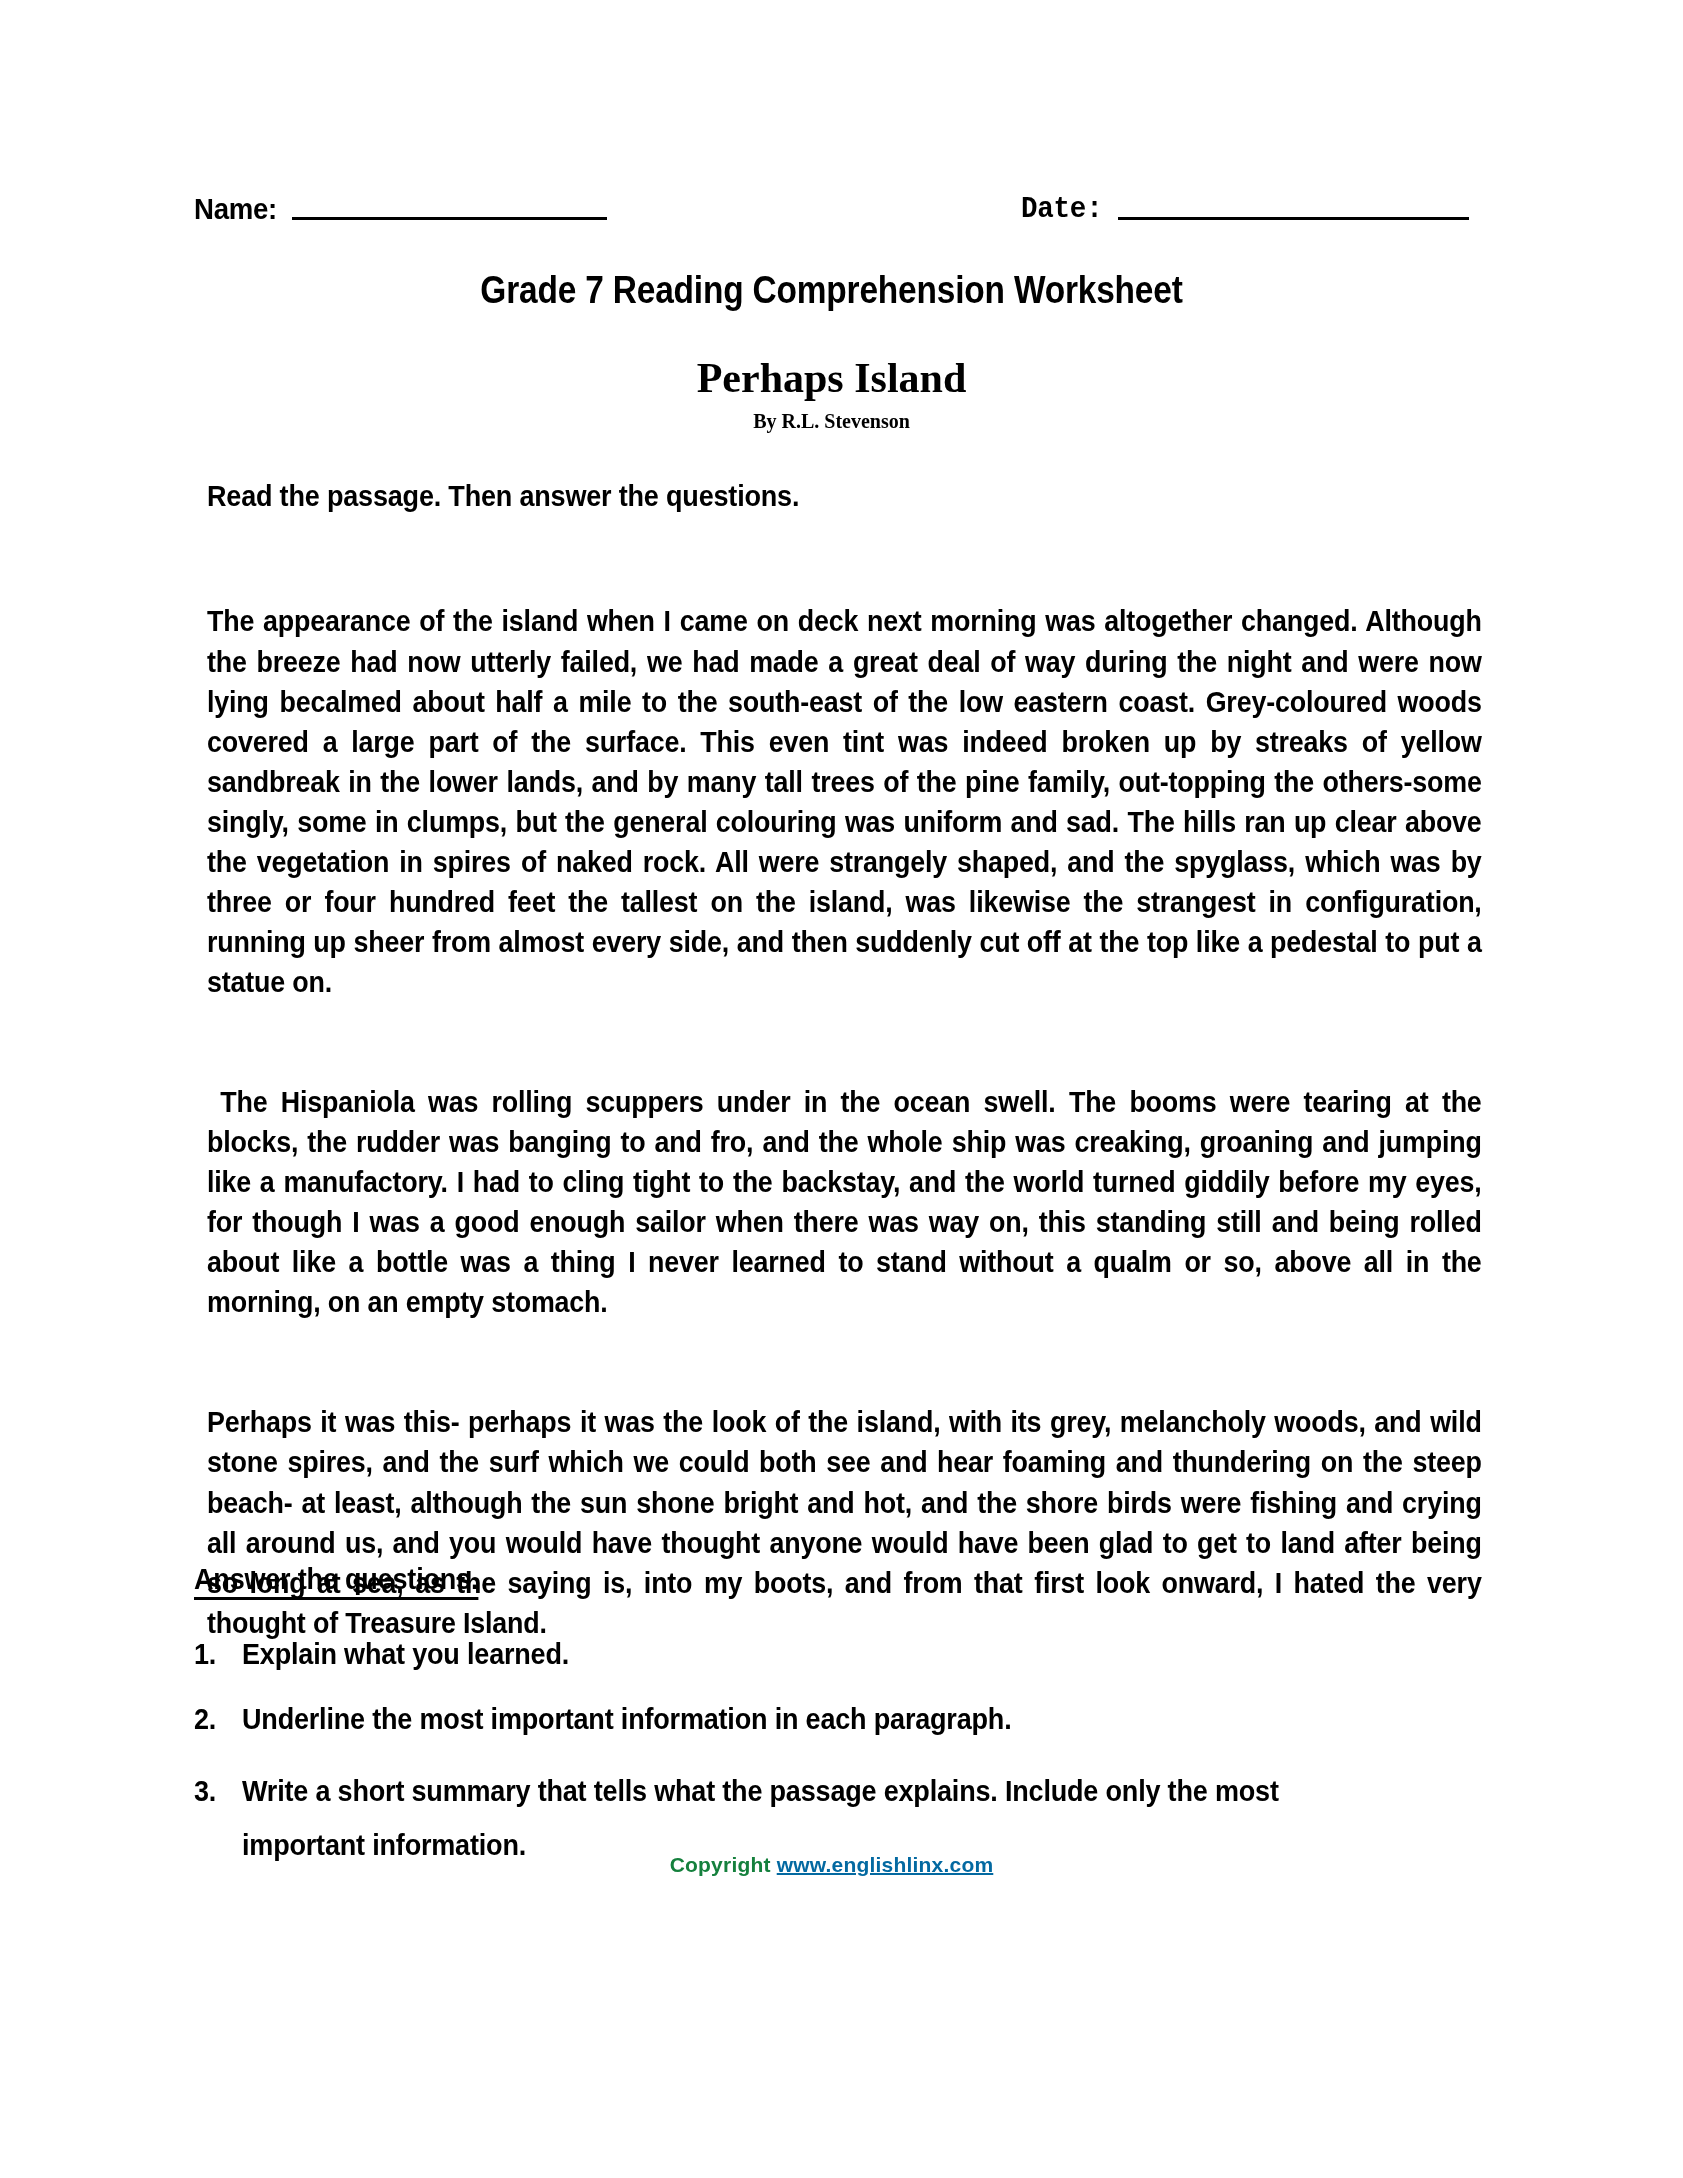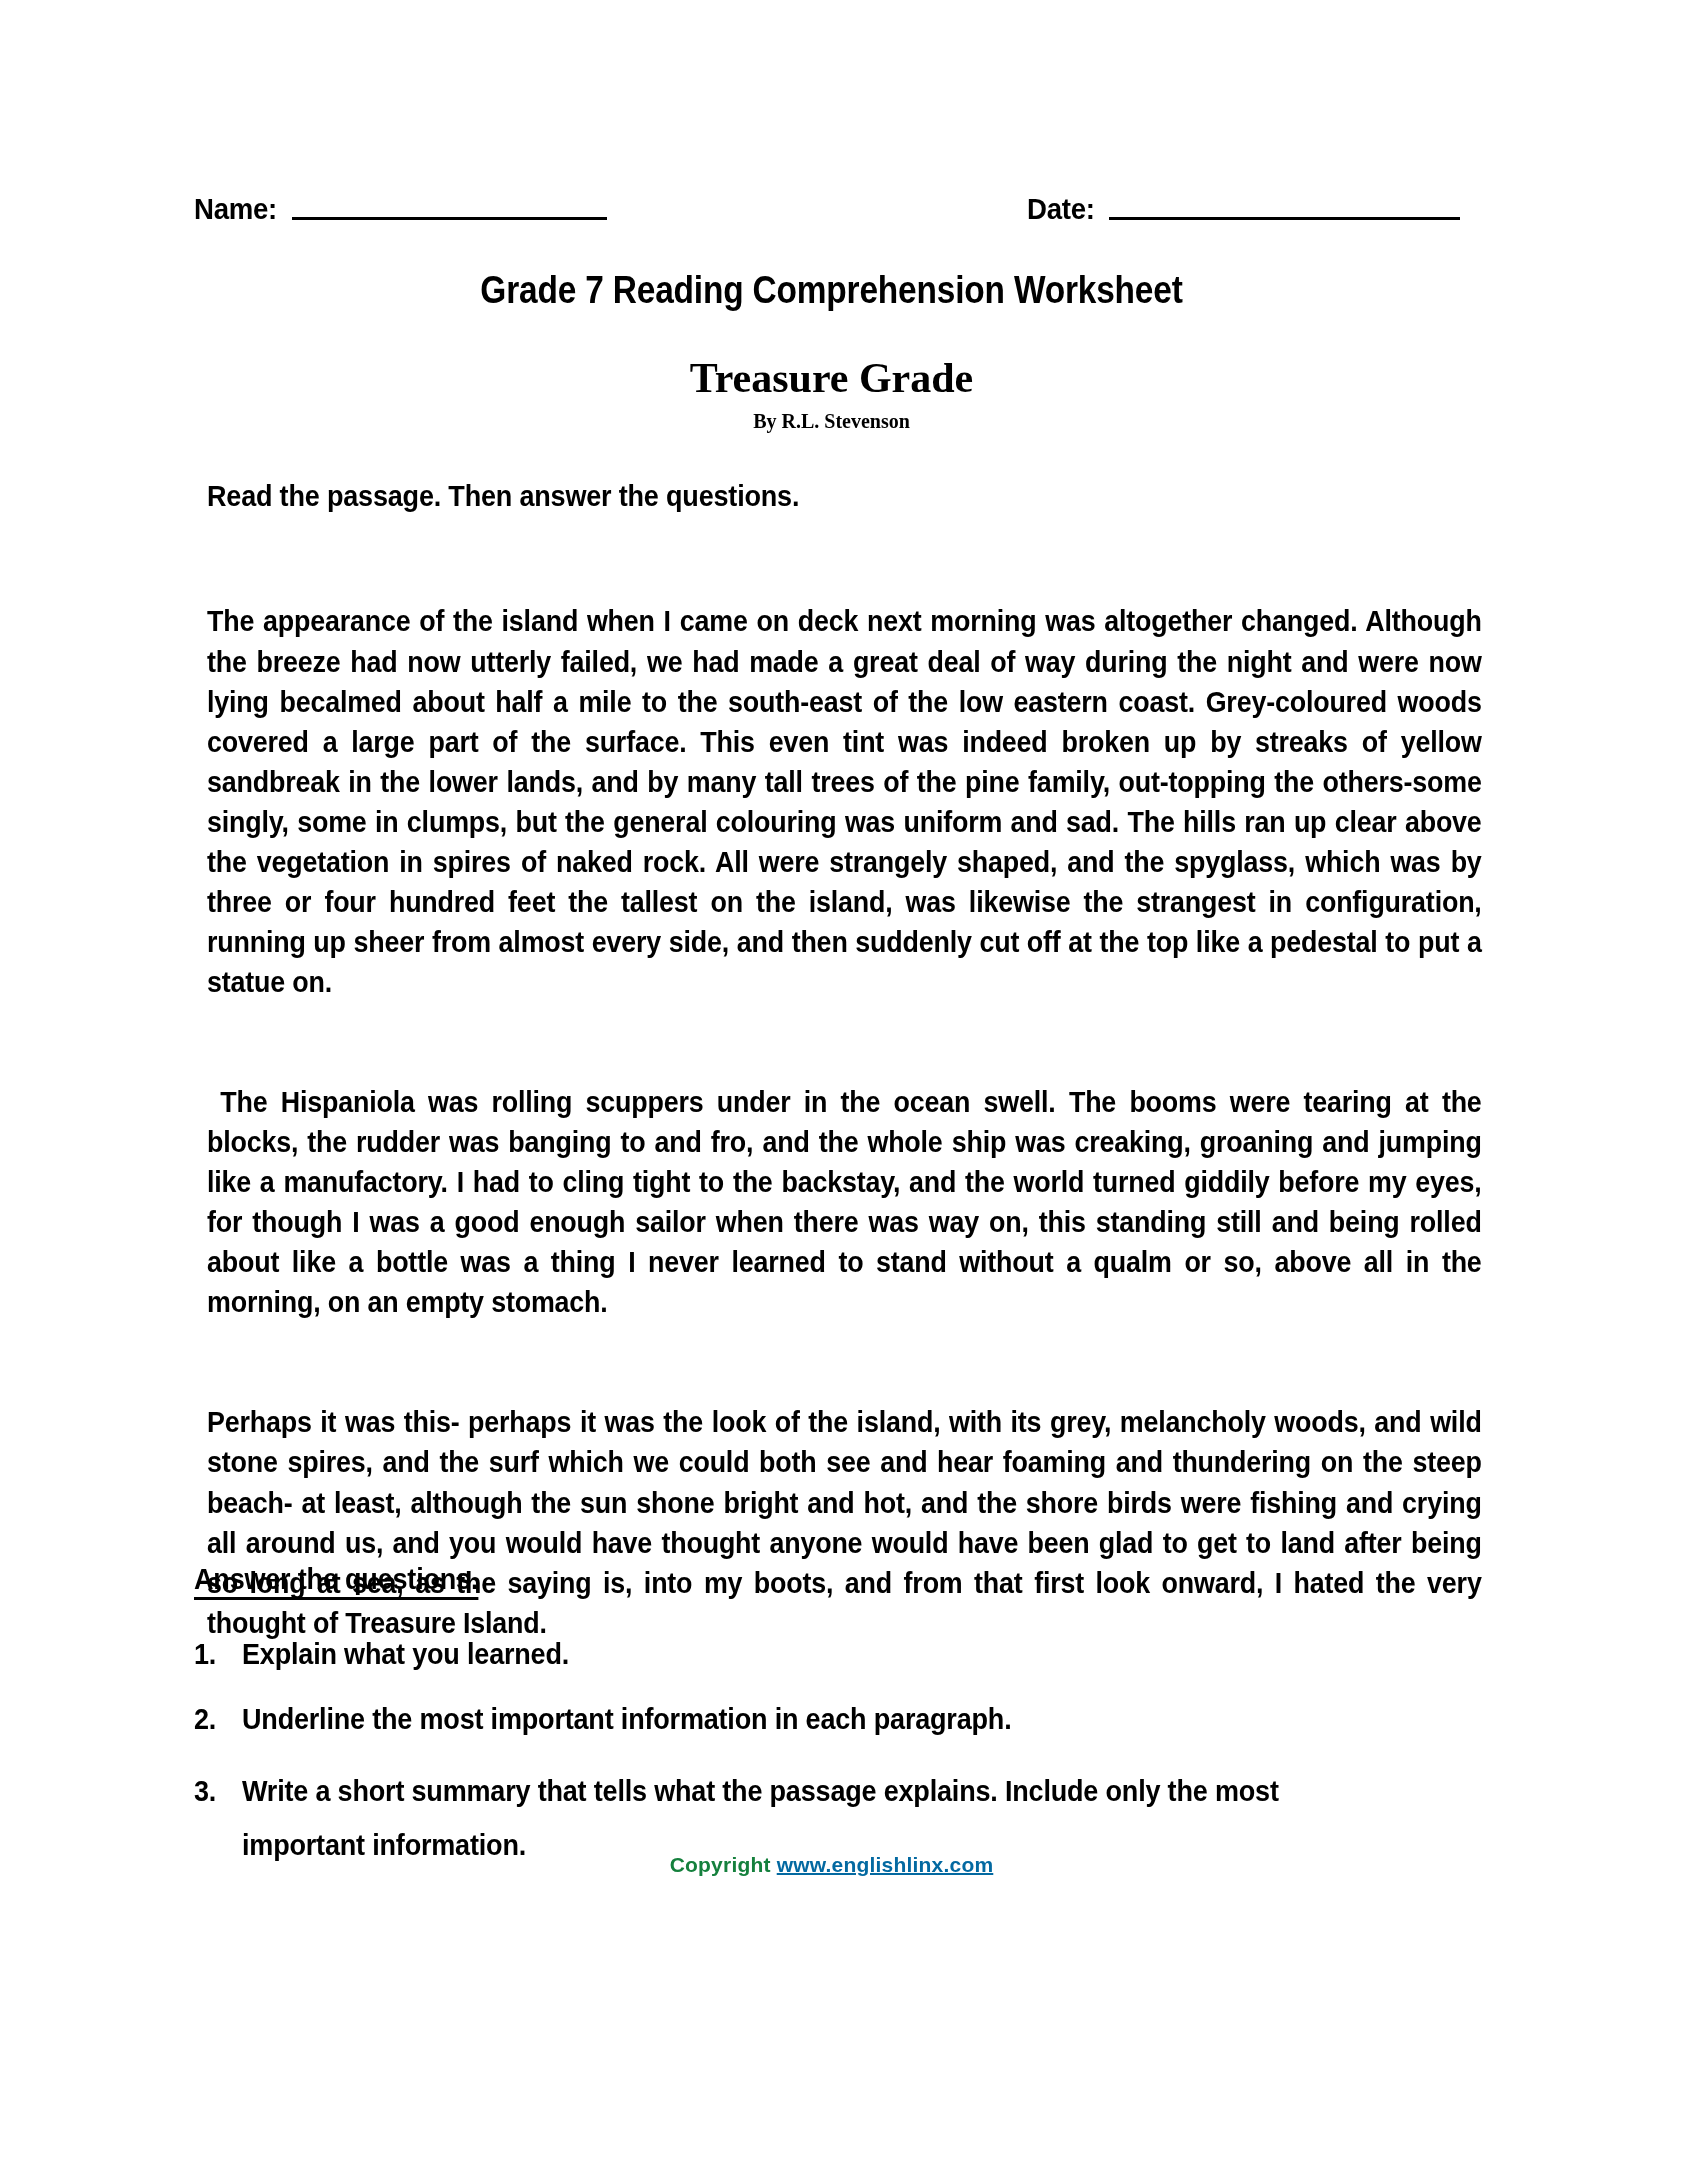--- a/index.html
+++ b/index.html
@@ -31,21 +31,21 @@
     width: 1275px;
     display: flex;
     align-items: flex-end;
   }
   .field {
     display: flex;
     align-items: flex-end;
     white-space: nowrap;
   }
   .field-name { width: 554px; }
-  .field-date { margin-left: 279px; flex: 1; }
+  .field-date { margin-left: 279px; flex: 1; font-family: Liberation Mono, monospace; }
   .field-label {
     font-size: 30px;
     font-weight: bold;
     letter-spacing: -0.3px;
     line-height: 1;
     transform: scaleX(0.92);
     transform-origin: left bottom;
   }
   .field-rule {
     display: inline-block;
@@ -200,21 +200,21 @@
         <span class="field-label">Name:</span>
         <span class="field-rule rule-name"></span>
       </div>
       <div class="field field-date">
         <span class="field-label">Date:</span>
         <span class="field-rule rule-date"></span>
       </div>
     </div>
 
     <div class="worksheet-title">Grade 7 Reading Comprehension Worksheet</div>
-    <div class="passage-title">Treasure Grade</div>
+    <div class="passage-title">Perhaps Island</div>
     <div class="passage-author">By R.L. Stevenson</div>
 
     <div class="body-block">
       <div class="instruction">Read the passage. Then answer the questions.</div>
       <div class="passage">
         <p>The appearance of the island when I came on deck next morning was altogether changed. Although the breeze had now utterly failed, we had made a great deal of way during the night and were now lying becalmed about half a mile to the south-east of the low eastern coast. Grey-coloured woods covered a large part of the surface. This even tint was indeed broken up by streaks of yellow sandbreak in the lower lands, and by many tall trees of the pine family, out-topping the others-some singly, some in clumps, but the general colouring was uniform and sad. The hills ran up clear above the vegetation in spires of naked rock. All were strangely shaped, and the spyglass, which was by three or four hundred feet the tallest on the island, was likewise the strangest in configuration, running up sheer from almost every side, and then suddenly cut off at the top like a pedestal to put a statue on.</p>
         <p> The Hispaniola was rolling scuppers under in the ocean swell. The booms were tearing at the blocks, the rudder was banging to and fro, and the whole ship was creaking, groaning and jumping like a manufactory. I had to cling tight to the backstay, and the world turned giddily before my eyes, for though I was a good enough sailor when there was way on, this standing still and being rolled about like a bottle was a thing I never learned to stand without a qualm or so, above all in the morning, on an empty stomach.</p>
         <p>Perhaps it was this- perhaps it was the look of the island, with its grey, melancholy woods, and wild stone spires, and the surf which we could both see and hear foaming and thundering on the steep beach- at least, although the sun shone bright and hot, and the shore birds were fishing and crying all around us, and you would have thought anyone would have been glad to get to land after being so long at sea, as the saying is, into my boots, and from that first look onward, I hated the very thought of Treasure Island.</p>
       </div>
     </div>

